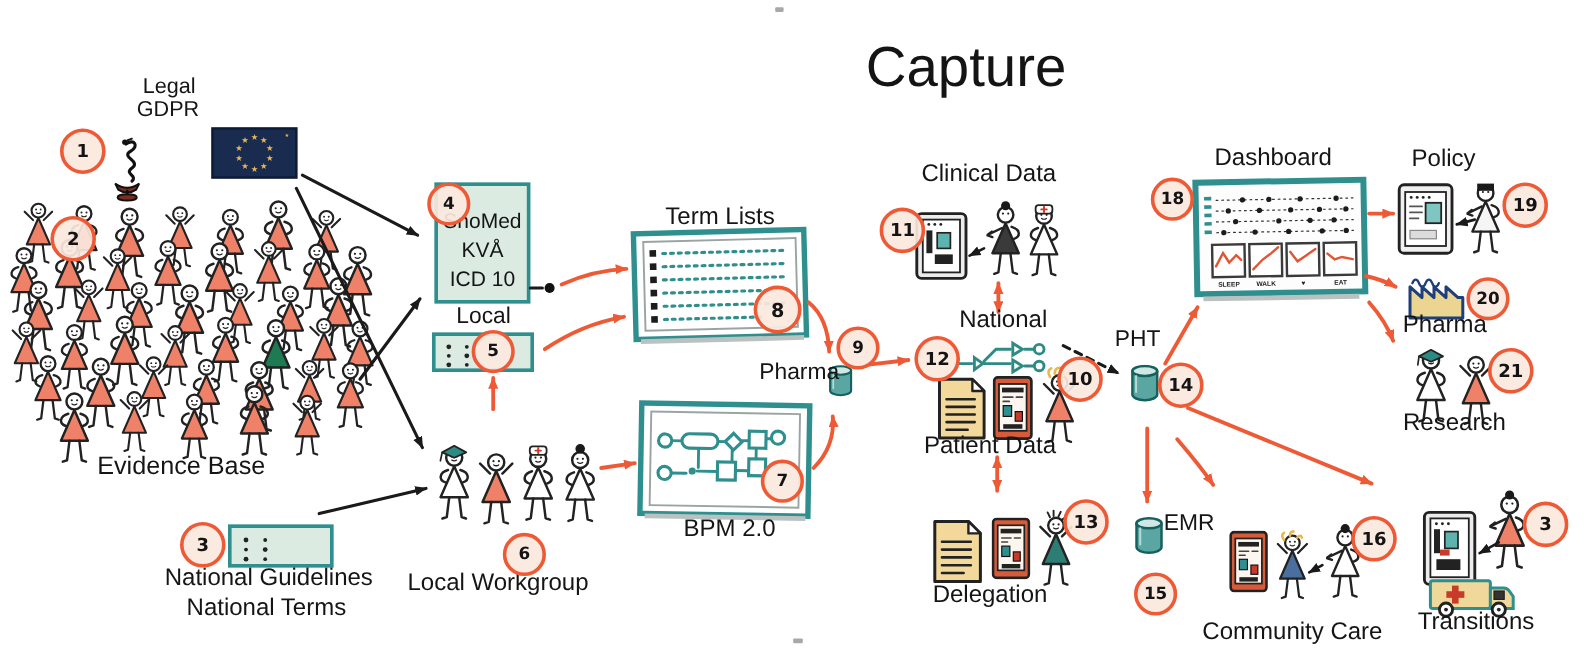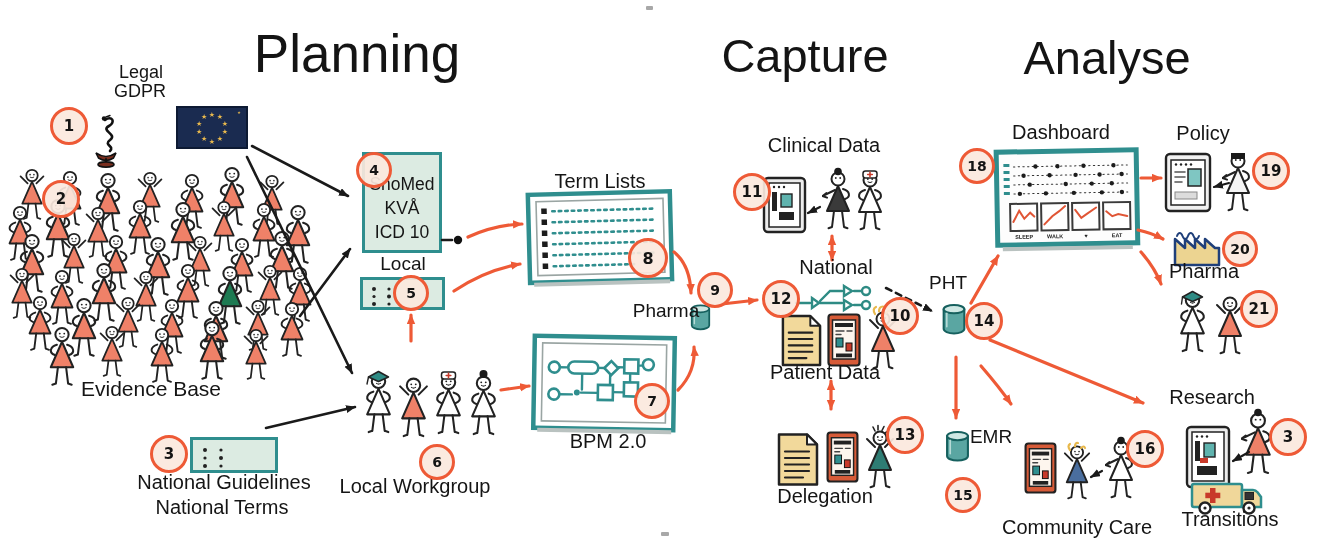--- a/index.html
+++ b/index.html
@@ -19,23 +19,21 @@
   svg path,svg line,svg polyline{stroke-linecap:round;}
   #arrows{position:absolute;left:0;top:0;z-index:30;pointer-events:none;}
   .icon{position:absolute;z-index:12;}
   .stray{position:absolute;background:#a8a8a8;border-radius:1px;z-index:5;}
 </style>
 </head>
 <body>
 
 <div class="stage">
 
-  <div class="phase" style="left:357px;top:53px;font-size:53px">Planning</div>
   <div class="phase" style="left:805px;top:55px;font-size:47px">Capture</div>
-  <div class="phase" style="left:1107px;top:57px;font-size:47px">Analyse</div>
 
   <div class="stray" style="left:646px;top:6px;width:7px;height:4px"></div>
   <div class="stray" style="left:661px;top:532px;width:8px;height:4px"></div>
 
   <svg width="0" height="0" style="position:absolute" aria-hidden="true">
     <defs>
       <symbol id="figU" viewBox="-16 -32 32 60">
         <path d="M-5,-14 L-13,-22 M5,-14 L13,-22" stroke="#222" stroke-width="2" fill="none"></path>
         <circle cx="0" cy="-23" r="6.5" fill="#fff" stroke="#222" stroke-width="2"></circle>
         <circle cx="-2.2" cy="-24" r="0.9" fill="#222"></circle>
@@ -484,21 +482,21 @@
       <div class="lbl" style="left: 836px; top: 267px; font-size: 20px; z-index: 35;">National</div>
       <div class="lbl" style="left: 825px; top: 372px; font-size: 20px; z-index: 35;">Patient Data</div>
       <div class="lbl" style="left: 825px; top: 496px; font-size: 20px; z-index: 35;">Delegation</div>
       <div class="lbl" style="left: 948px; top: 283px; font-size: 19px; z-index: 35;">PHT</div>
       <div class="lbl" style="left: 991px; top: 437px; font-size: 19px; z-index: 35;">EMR</div>
       <div class="lbl" style="left: 1077px; top: 504px; font-size: 20px; z-index: 35; margin-top: 23px;">Community Care</div>
       <div class="lbl" style="left: 1230px; top: 519px; font-size: 20px; z-index: 35;">Transitions</div>
       <div class="lbl" style="left: 1061px; top: 132px; font-size: 20px; z-index: 35;">Dashboard</div>
       <div class="lbl" style="left: 1203px; top: 133px; font-size: 20px; z-index: 35;">Policy</div>
       <div class="lbl" style="left: 1204px; top: 271px; font-size: 20px; z-index: 35;">Pharma</div>
-      <div class="lbl" style="left: 1212px; top: 353px; font-size: 20px; z-index: 35; margin-top: 44px;">Research</div>
+      <div class="lbl" style="left: 1212px; top: 353px; font-size: 20px; z-index: 35;">Research</div>
     </div>
   <div id="badges-layer">
       <div class="badge" style="left: 69px; top: 126px; width: 32px; height: 32px; font-size: 15px;">1</div>
       <div class="badge" style="left: 61px; top: 199px; width: 32px; height: 32px; font-size: 15px;">2</div>
       <div class="badge" style="left: 169px; top: 454px; width: 32px; height: 32px; font-size: 15px;">3</div>
       <div class="badge" style="left: 374px; top: 170px; width: 30px; height: 30px; font-size: 14px;">4</div>
       <div class="badge" style="left: 411px; top: 293px; width: 30px; height: 30px; font-size: 14px;">5</div>
       <div class="badge" style="left: 437px; top: 462px; width: 30px; height: 30px; font-size: 14px;">6</div>
       <div class="badge" style="left: 652px; top: 401px; width: 30px; height: 30px; font-size: 14px;">7</div>
       <div class="badge" style="left: 648px; top: 258px; width: 34px; height: 34px; font-size: 16px;">8</div>

